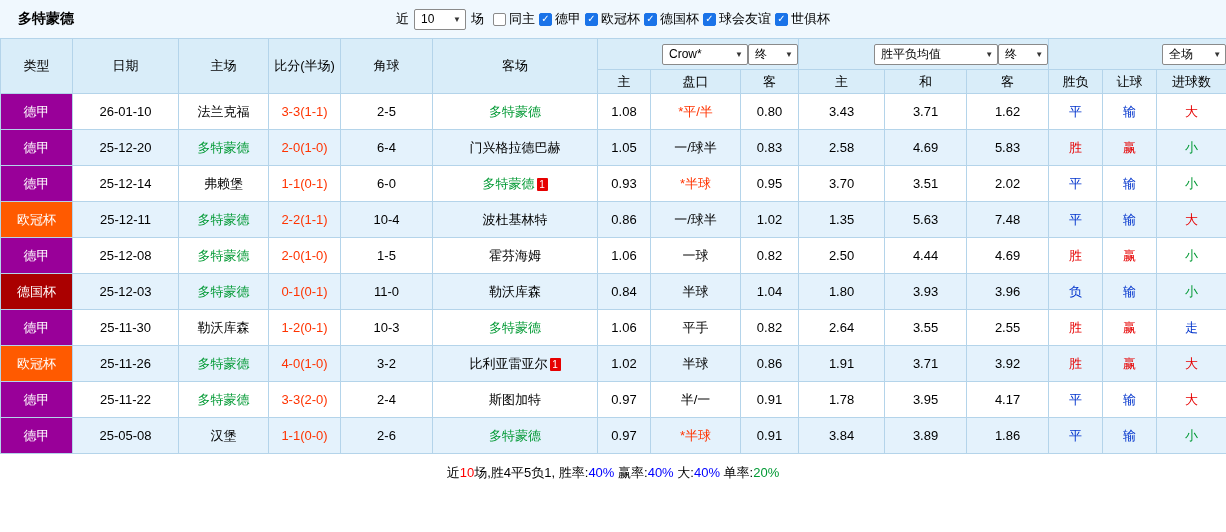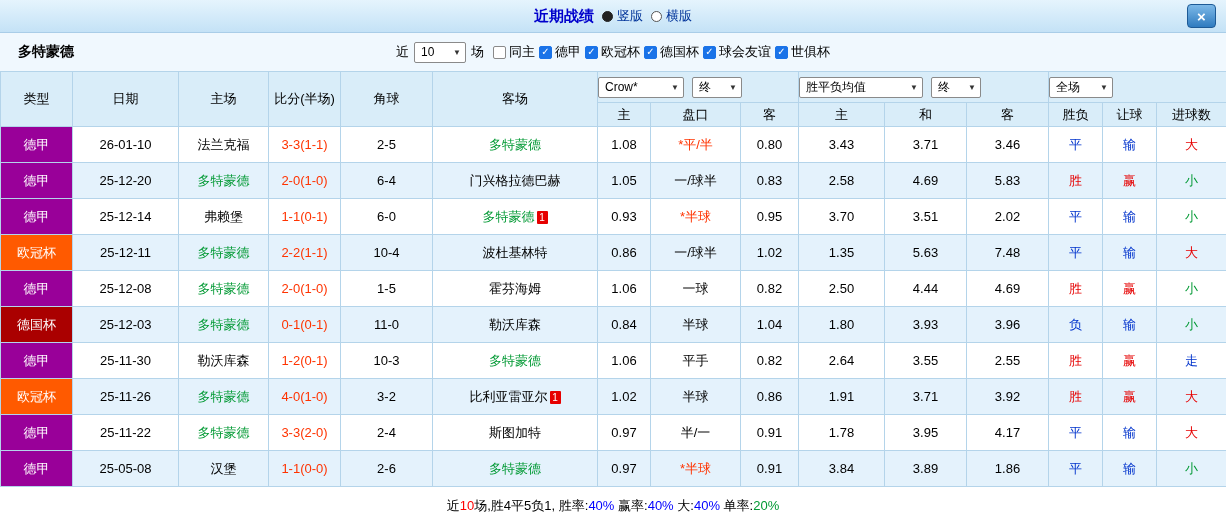--- a/index.html
+++ b/index.html
@@ -37,54 +37,40 @@
   .sel-state { width: 50px; }
   .sel-europe { width: 124px; }
   .sel-scope { width: 64px; }
 
   
   table.results { width: 1226px; border-collapse: collapse; table-layout: fixed; font-size: 13px; text-align: center; }
   table.results th, table.results td { border: 1px solid #b4d4ea; overflow: hidden; white-space: nowrap; }
   thead th { background: #d9edf9; font-weight: normal; color: #000; }
   tr.hdr-top th { height: 31px; }
   tr.hdr-sub th { height: 24px; }
-  .sel-wrap { display: flex; align-items: center; justify-content: flex-start; gap: 8px; }
+  .sel-wrap { display: flex; align-items: center; justify-content: flex-end; gap: 0; }
   tbody td { height: 36px; background: #fff; }
   tbody tr.alt td { background: #e4f2fc; }
   td.type { color: #fff; }
   .subject { color: #009933; }
   .score { color: #ff3300; }
   .t-red { color: #e60000; }
   .t-blue { color: #0033cc; }
   .t-green { color: #009933; }
   .redcard { display: inline-block; background: #e60000; color: #fff; font-size: 10px; width: 11px; height: 13px;
     line-height: 13px; margin-left: 2px; vertical-align: middle; border-radius: 1px; }
 
   
   .summary { height: 37px; display: flex; align-items: center; justify-content: center; font-size: 13px; white-space: pre; background: #fff; }
 </style>
 </head>
 <body>
 
 <div class="window">
 
-  <div class="titlebar">
-    <span class="titlebar-title">近期战绩</span>
-    <span class="radio-group" id="layout-radios">
-        <span class="radio-item">
-          <span class="radio-dot on"></span>
-          <span>竖版</span>
-        </span>
-        <span class="radio-item">
-          <span class="radio-dot"></span>
-          <span>横版</span>
-        </span>
-      </span>
-    <div class="close-btn">×</div>
-  </div>
 
   <div class="filterbar">
     <span class="team-name">多特蒙德</span>
     <div class="filters">
       <span>近</span>
       <span class="mock-select sel-10">
         <span>10</span>
         <span class="arrow">▼</span>
       </span>
       <span>场</span>
@@ -194,21 +180,21 @@
           <td>26-01-10</td>
           <td>法兰克福</td>
           <td class="score">3-3(1-1)</td>
           <td>2-5</td>
           <td class="subject">多特蒙德</td>
           <td>1.08</td>
           <td class="score">*平/半</td>
           <td>0.80</td>
           <td>3.43</td>
           <td>3.71</td>
-          <td>3.46</td>
+          <td>1.62</td>
           <td class="t-blue">平</td>
           <td class="t-blue">输</td>
           <td class="t-red">大</td>
         </tr>
         <tr class="alt">
           <td class="type" style="background: rgb(153, 0, 153);">德甲</td>
           <td>25-12-20</td>
           <td class="subject">多特蒙德</td>
           <td class="score">2-0(1-0)</td>
           <td>6-4</td>

